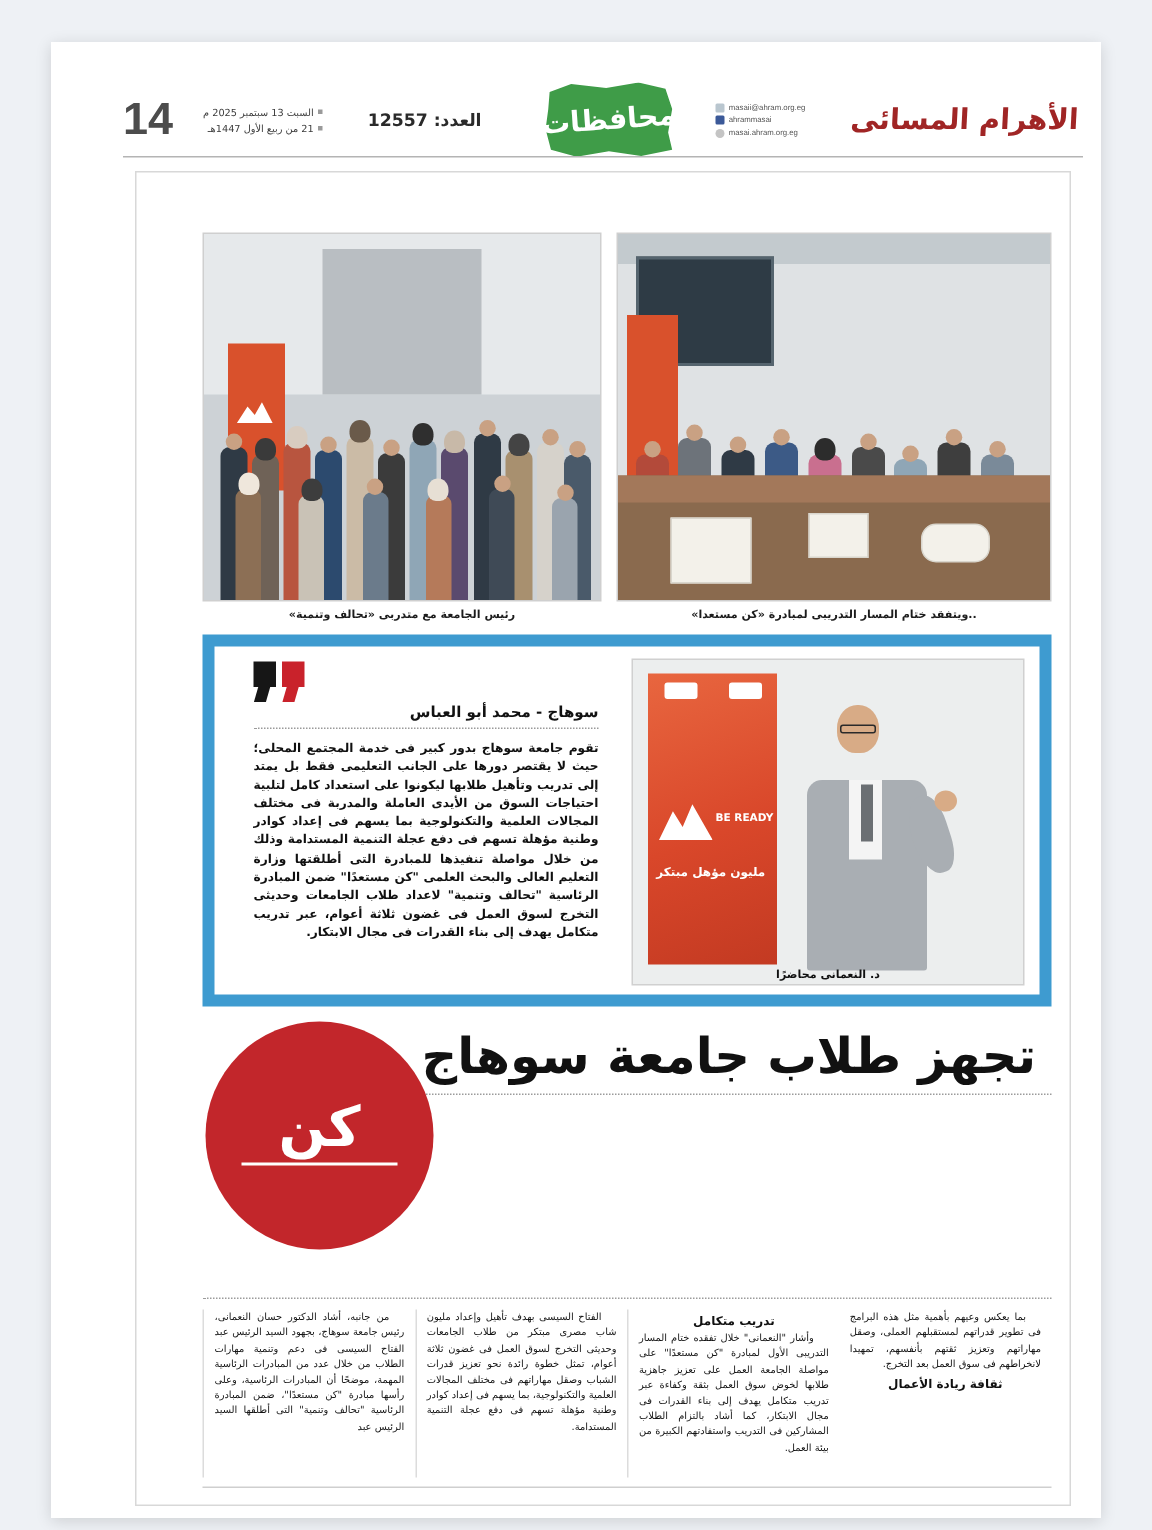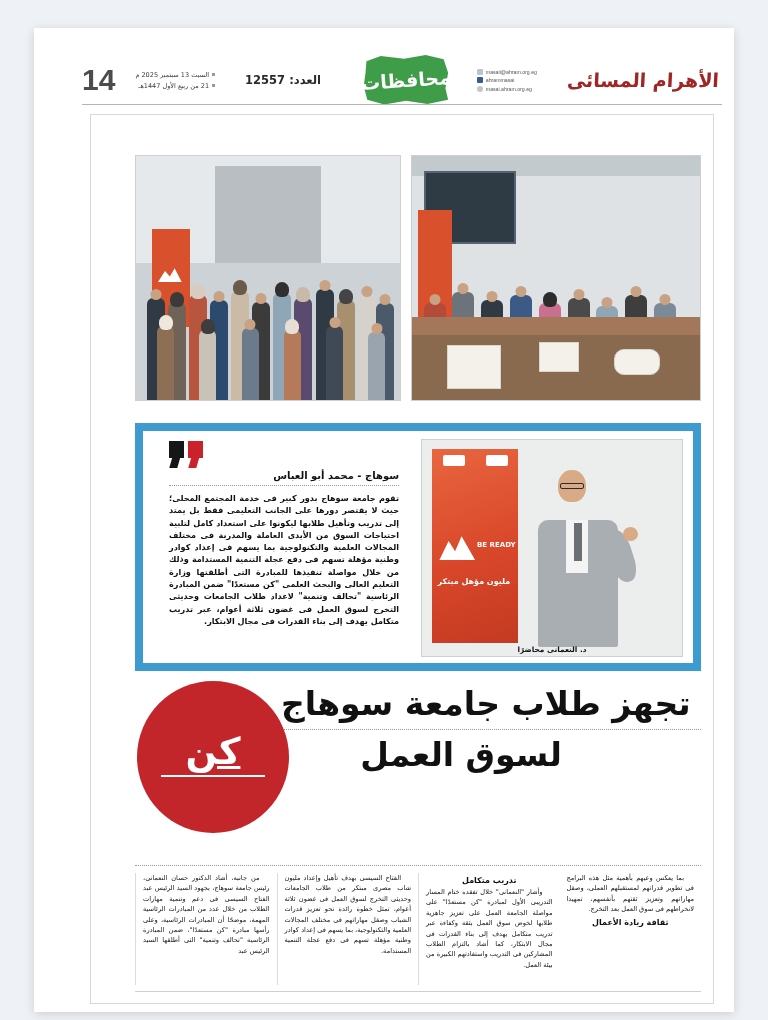--- a/index.html
+++ b/index.html
@@ -203,21 +203,21 @@
   .hl.l2 { text-align: center; padding-right: 60px; }
   .hl-rule { border-top: 1px dotted #9b9b9b; margin: 5px 0 6px 0; width: 100%; }
 
   .circ {
     position: absolute; left: 2px; top: 0px;
     width: 152px; height: 152px; border-radius: 50%;
     background: #c2262b; color: #fff;
     display: flex; flex-direction: column; align-items: center; justify-content: center;
     direction: rtl;
   }
-  .circ .t1 { font-size: 37px; font-weight: bold; line-height: 1; margin-bottom: 2px; text-decoration: underline; }
+  .circ .t1 { font-size: 37px; font-weight: bold; line-height: 1; margin-bottom: 2px; }
   .circ .bar { width: 104px; height: 2px; background: #fff; margin: 3px 0 4px 0; }
   .circ .t2 { font-size: 31px; font-weight: bold; line-height: 1; }
 
   
   .colrule {
     position: absolute; left: 44px; top: 750px; width: 566px; border-top: 1px dotted #9b9b9b;
   }
   .cols {
     position: absolute; left: 44px; top: 758px; width: 566px; height: 112px;
     display: flex; flex-direction: row-reverse; gap: 0;
@@ -400,20 +400,24 @@
           <div class="table">
             <div class="tabletop"></div>
             <div class="paper" style="left:12%;top:34%;width:54px;height:44px;"></div>
             <div class="paper" style="left:44%;top:30%;width:40px;height:30px;"></div>
             <div class="paper" style="left:70%;top:38%;width:46px;height:26px;border-radius:10px;"></div>
           </div>
         </div>
 
       </div>
 
+      <div class="caprow">
+        <div class="cap cap-a">رئيس الجامعة مع متدربى «تحالف وتنمية»</div>
+        <div class="cap cap-b">..ويتفقد ختام المسار التدريبى لمبادرة «كن مستعدا»</div>
+      </div>
 
       <div class="feature">
         <div class="feature-inner">
 
           <div class="f-text">
             <div class="quote-marks">
               <span class="qm dark">
                   <i></i>
                   <u></u>
                 </span>
@@ -450,21 +454,20 @@
             <div class="fp-cap">د. النعمانى محاضرًا</div>
           </div>
 
         </div>
       </div>
 
       <div class="headline-zone">
         <div class="hl-lines">
           <div class="hl l1">تجهز طلاب جامعة سوهاج</div>
           <div class="hl-rule"></div>
-          <div class="hl l2">لسوق العمل</div>
         </div>
         <div class="circ">
           <div class="t1">كن</div>
           <div class="bar"></div>
         </div>
       </div>
 
       <div class="colrule"></div>
 
       <div class="cols">

